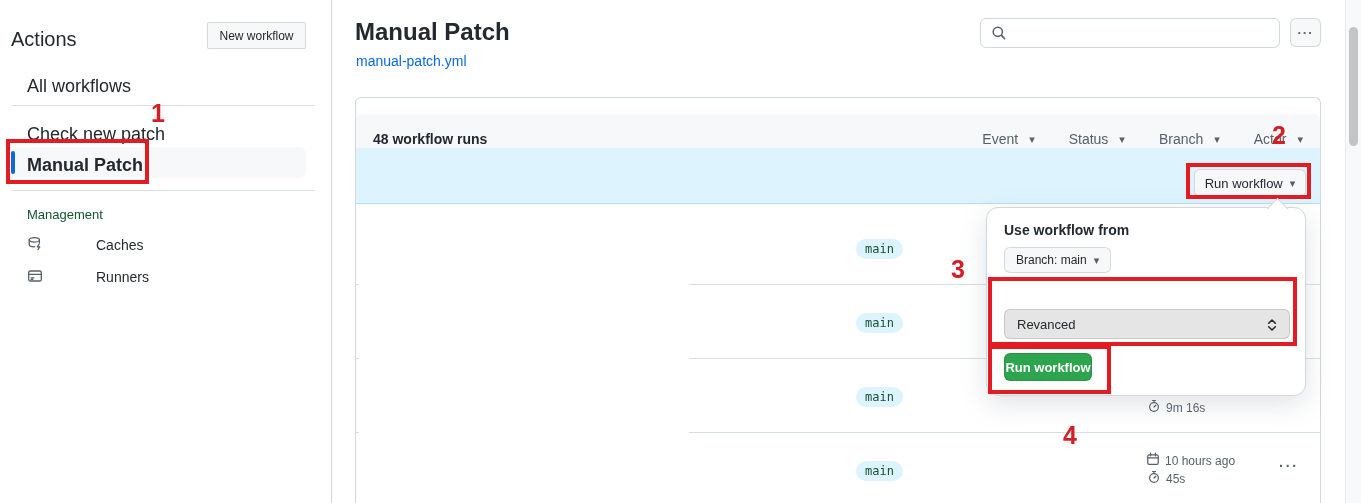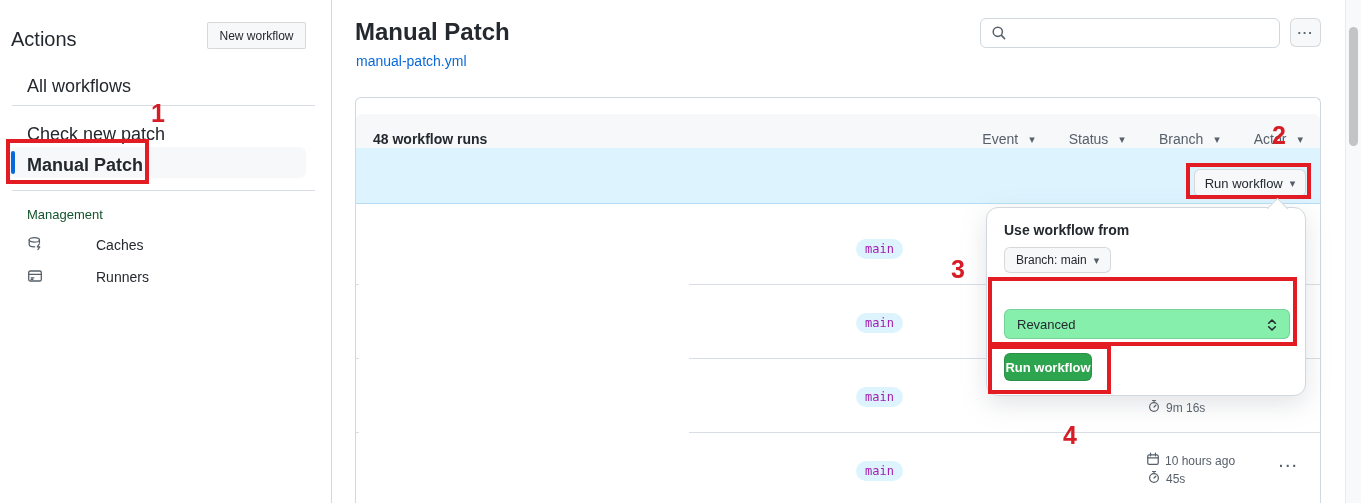--- a/index.html
+++ b/index.html
@@ -59,39 +59,39 @@
     border-bottom:1px solid #b6ddf5; }
   .banner-text { position:absolute; left:17px; top:20px; font-size:14px; color:#24292f; }
   .banner-text code { font-family:"DejaVu Sans Mono", monospace; font-size:12px; padding:0 4px; }
   .run-wf-top { position:absolute; left:838px; top:21px; width:112px; height:28px; background:#f6f8fa;
     border:1px solid rgba(31,35,40,.15); border-radius:6px; font-size:13px; color:#24292f;
     display:flex; align-items:center; justify-content:center; gap:7px; cursor:pointer; }
 
   .row-divider { position:absolute; left:333px; right:0; height:1px; background:#d8dee4; }
   .row-divider-stub { position:absolute; left:0; width:3px; height:1px; background:#d8dee4; }
   .branch-badge { position:absolute; left:500px; height:20px; padding:0 9px; background:#ddf4ff;
-    color:#a21caf; border-radius:2em; font-family:"DejaVu Sans Mono", monospace; font-size:12px;
+    color:#14532d; border-radius:2em; font-family:"DejaVu Sans Mono", monospace; font-size:12px;
     line-height:20px; cursor:pointer; }
   .meta { position:absolute; display:flex; align-items:center; gap:5px; color:#57606a; font-size:12px; }
   .row-kebab { position:absolute; left:923px; top:360px; color:#57606a; font-weight:700;
     letter-spacing:2px; font-size:14px; cursor:pointer; }
 
   
   .popup { left:986px; top:207px; width:320px; height:189px; background:#fff;
     border:1px solid #d0d7de; border-radius:12px; box-shadow:0 8px 24px rgba(140,149,159,.25); z-index:40; }
   .popup-arrow { left:1270px; top:201px; width:15px; height:15px; background:#fff;
     border-left:1px solid #d0d7de; border-top:1px solid #d0d7de; transform:rotate(45deg); z-index:41; }
   .pp-title { position:absolute; left:17px; top:14px; font-weight:700; font-size:14px; }
   .pp-branch { position:absolute; left:17px; top:39px; height:26px; padding:0 11px; background:#f6f8fa;
     border:1px solid rgba(31,35,40,.15); border-radius:6px; font-size:12px; color:#24292f;
     display:inline-flex; align-items:center; gap:7px; cursor:pointer; }
   .pp-label { position:absolute; left:17px; top:81px; font-family:"DejaVu Sans Mono", monospace;
     font-weight:700; font-size:12px; color:#24292f; }
   .pp-required { color:#cf222e; }
-  .pp-select { position:absolute; left:17px; top:101px; width:286px; height:30px; background:#86efac;
+  .pp-select { position:absolute; left:17px; top:101px; width:286px; height:30px; background:#e5e5e5;
     border:1px solid rgba(31,35,40,.15); border-radius:6px; font-size:13px; color:#24292f; cursor:pointer; }
   .pp-select .val { position:absolute; left:12px; top:7px; }
   .pp-select svg { position:absolute; right:9px; top:7px; }
   .pp-run { position:absolute; left:17px; top:145px; width:88px; height:28px; background:#2da44e;
     border:1px solid rgba(31,35,40,.15); border-radius:6px; color:#fff; font-size:13px; font-weight:600;
     display:flex; align-items:center; justify-content:center; cursor:pointer; }
 
   
   .red-box { border:4px solid #e31b23; background:transparent; pointer-events:none; }
   .rb-1 { left:6px;   top:139px; width:143px; height:45px; z-index:50; }

